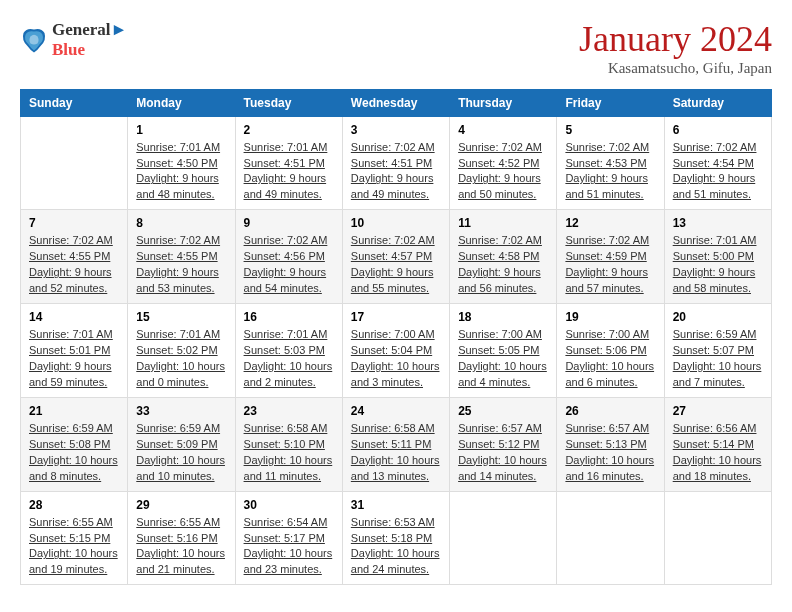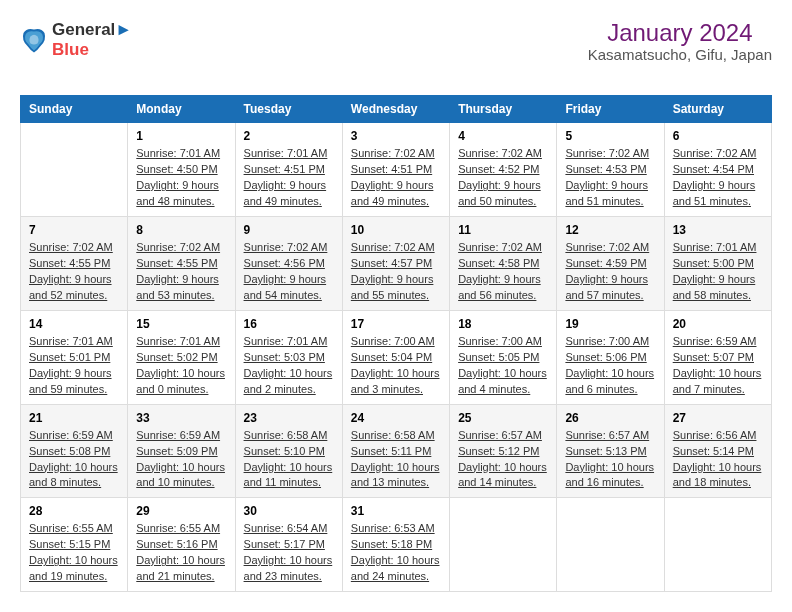--- a/index.html
+++ b/index.html
@@ -7,38 +7,38 @@
       font-family: Arial, sans-serif;
       background: #fff;
       width: 792px;
       min-height: 612px;
       padding: 20px;
     }
     .header {
       display: flex;
       justify-content: space-between;
       align-items: flex-start;
-      margin-bottom: 32px;
+      margin-bottom: 12px;
+      font-family: Liberation Serif, serif;
     }
     .logo {
       display: flex;
       align-items: center;
       gap: 4px;
     }
     .logo-icon {
       width: 28px;
       height: 28px;
     }
     .title-block { text-align: right; }
     .month-title {
-      font-size: 24px;
+      font-size: 36px;
       font-weight: 300;
-      color: #701a75;
+      color: #b91c1c;
       line-height: 1.1;
-      text-align: center;
     }
     .location {
       font-size: 15px;
       color: #555;
       text-align: right;
     }
     table {
       width: 100%;
       border-collapse: collapse;
       font-size: 11px;

